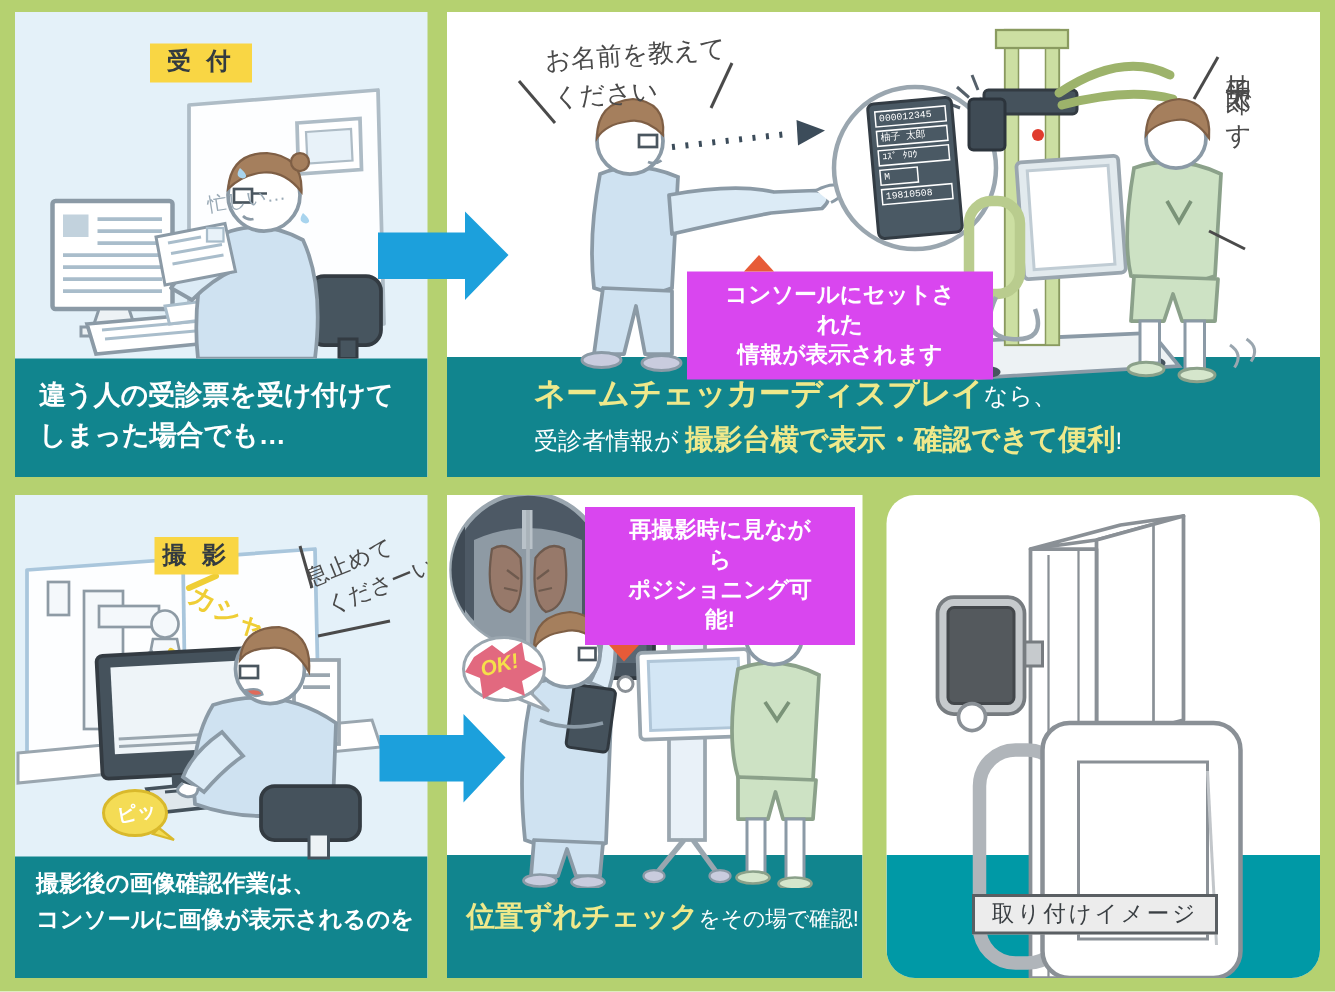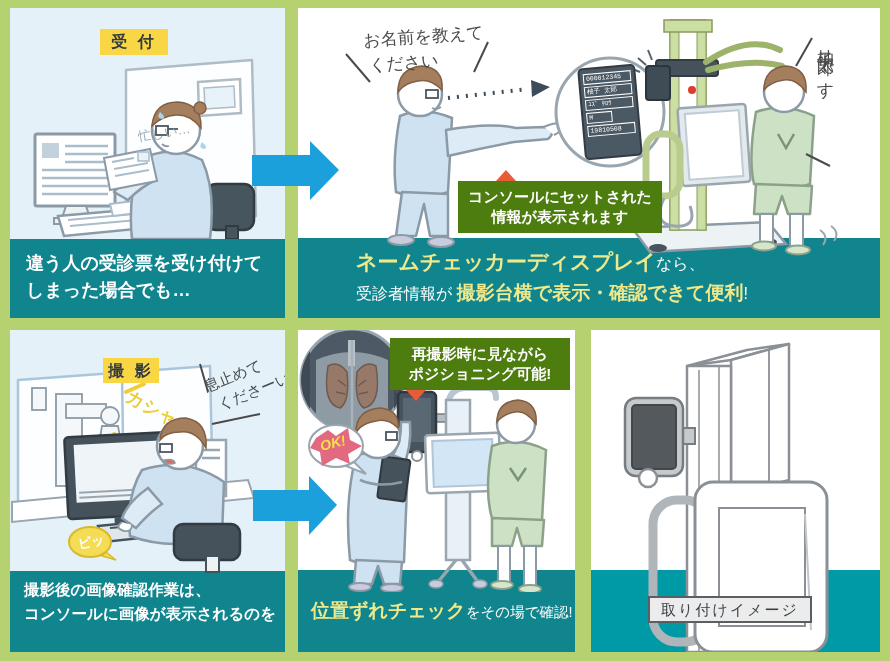--- a/index.html
+++ b/index.html
@@ -4,28 +4,28 @@
 <style>
   html,body{margin:0;padding:0;background:#fff;}
   *{box-sizing:border-box;font-family:"Liberation Sans","DejaVu Sans",sans-serif;}
   .stage{position:relative;width:890px;height:661px;background:#B5D170;overflow:hidden;}
   .panel{position:absolute;overflow:hidden;}
   .panel svg{position:absolute;left:0;top:0;z-index:2;}
   #p1{left:10px;top:8px;width:275px;height:310px;background:#E4F1F9;}
   #p2{left:298px;top:8px;width:582px;height:310px;background:#ffffff;}
   #p3{left:10px;top:330px;width:275px;height:322px;background:#E4F1F9;}
   #p4{left:298px;top:330px;width:277px;height:322px;background:#ffffff;}
-  #p5{left:591px;top:330px;width:289px;height:322px;background:#ffffff;}
+  #p5{left:591px;top:330px;width:289px;height:322px;background:#ffffff;border-radius:19px;}
   .caption{position:absolute;left:0;right:0;bottom:0;background:#11858E;color:#fff;z-index:1;}
   .caption .ln{white-space:nowrap;font-weight:bold;}
   .tag{position:absolute;background:#F9D644;color:#333B40;font-weight:bold;font-size:16px;
        letter-spacing:3px;text-align:center;line-height:26px;z-index:4;}
   .hand{position:absolute;color:#4A4A4A;z-index:4;white-space:nowrap;}
-  .callout{position:absolute;background:#4d7c0f;color:#fff;font-weight:bold;font-size:15px;
-           text-align:center;line-height:20px;padding:6px 4px;z-index:5;}
+  .callout{position:absolute;background:#d946ef;color:#fff;font-weight:bold;font-size:15px;
+           text-align:center;line-height:20px;padding:6px 24px;z-index:5;}
   .callout .tri{position:absolute;width:0;height:0;}
   .hl{color:#EFE98B;font-weight:bold;}
   .wh{color:#ffffff;font-weight:normal;}
   .arrow{position:absolute;z-index:6;}
   
   .readout{position:absolute;left:283px;top:58px;width:58px;height:92px;background:#4A5964;
            border:2px solid #333C44;border-radius:5px;padding:4px 3px;transform:rotate(-5deg);
            z-index:5;}
   .readout .row{border:1px solid #fff;color:#fff;font-size:6.5px;line-height:9px;height:11px;
                 margin-bottom:2px;padding:0 2px;overflow:hidden;white-space:nowrap;

